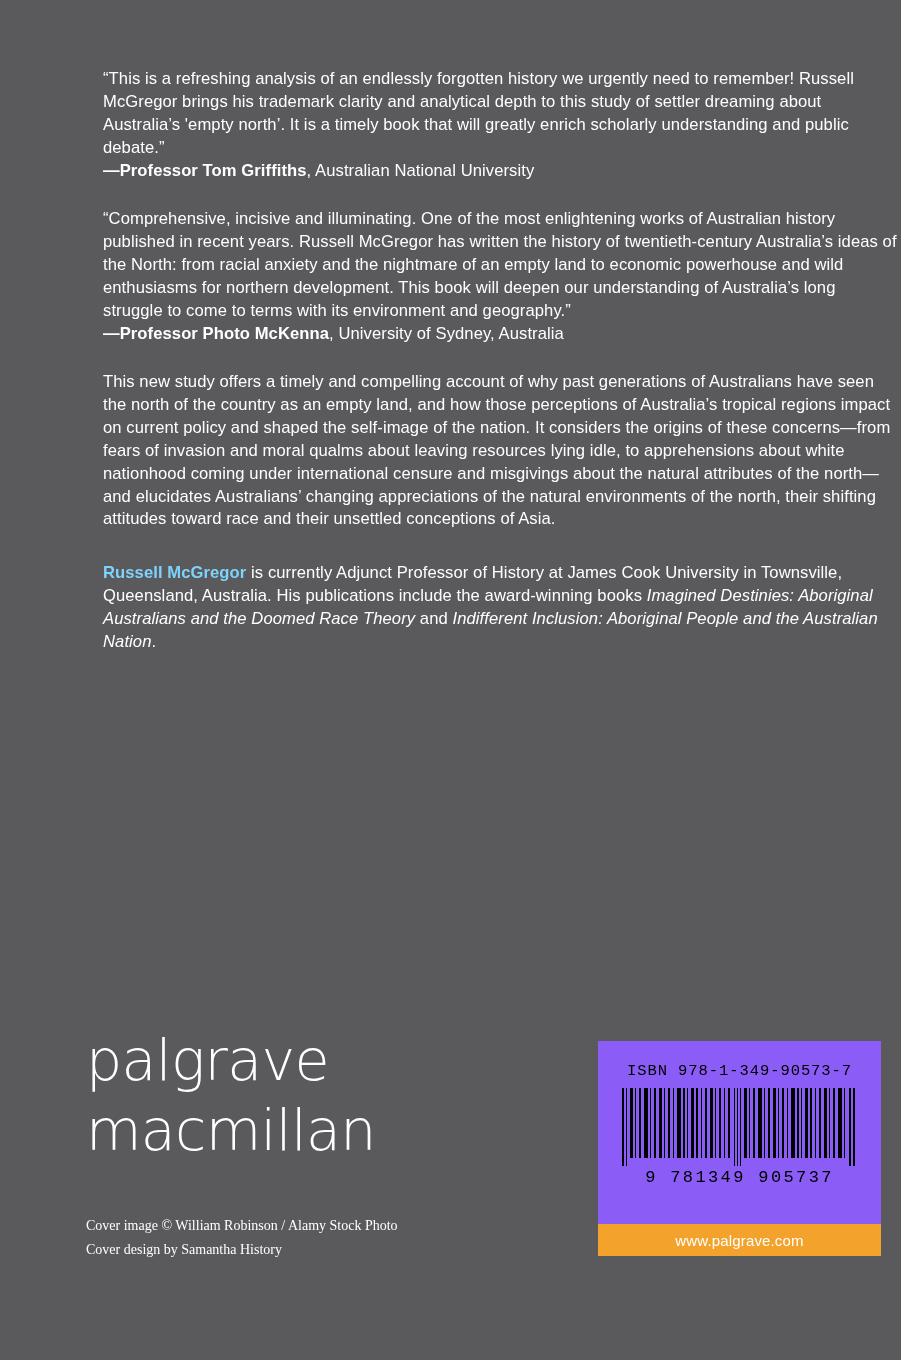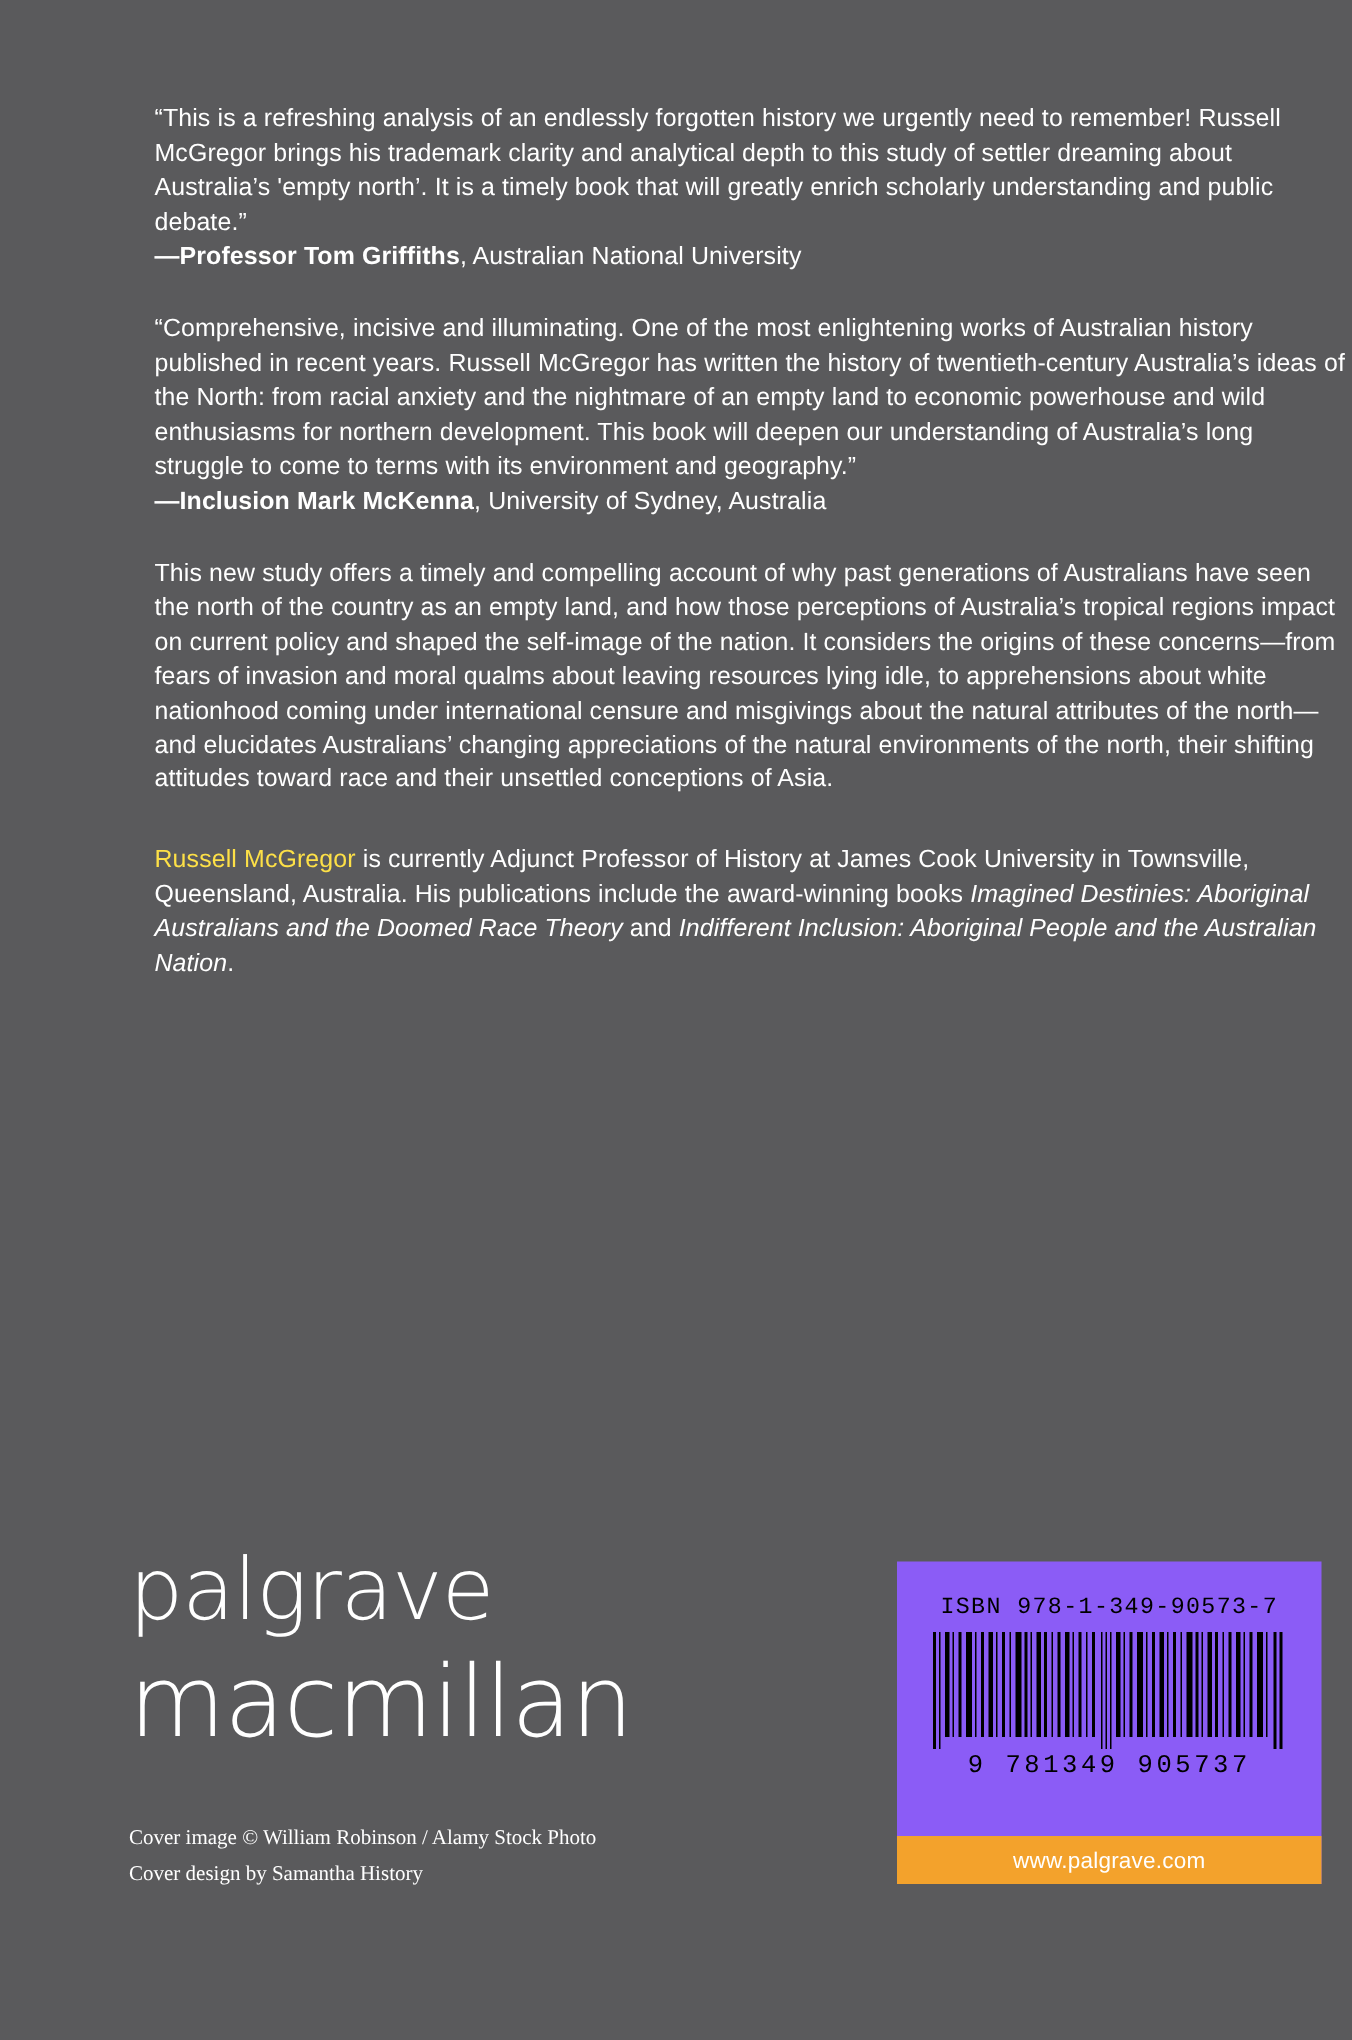--- a/index.html
+++ b/index.html
@@ -41,22 +41,22 @@
     font-size: 16.6px;
     line-height: 1.385;
   }
   .attrib b {
     font-weight: bold;
   }
   em {
     font-style: italic;
   }
   .author-name {
-    color: #fde047;
-    font-weight: normal;
+    color: #7dd3fc;
+    font-weight: bold;
   }
   .bio {
     margin-top: 31px;
   }
 
   
   .logo {
     position: absolute;
     left: 86px;
     top: 1032px;
@@ -64,21 +64,21 @@
     font-family: "DejaVu Sans", sans-serif;
     font-weight: 300;
     line-height: 1;
   }
   .logo .line1 {
     font-size: 57px;
     letter-spacing: -0.012em;
     display: block;
   }
   .logo .line2 {
-    font-size: 66px;
+    font-size: 57px;
     letter-spacing: -0.012em;
     display: block;
     margin-top: 13px;
   }
 
   .credits {
     position: absolute;
     left: 86px;
     top: 1214px;
     font-family: "Liberation Serif", serif;
@@ -139,21 +139,21 @@
 <body>
 
 <div class="page">
 
   <div class="blurb">
 
     <p class="tight">“This is a refreshing analysis of an endlessly forgotten history we urgently need to remember! Russell McGregor brings his trademark clarity and analytical depth to this study of settler dreaming about Australia’s 'empty north’.  It is a timely book that will greatly enrich scholarly understanding and public debate.”</p>
     <div class="attrib"><b>—Professor Tom Griffiths</b><span>, Australian National University</span></div>
 
     <p class="tight">“Comprehensive, incisive and illuminating. One of the most enlightening works of Australian history published in recent years. Russell McGregor has written the history of twentieth-century Australia’s ideas of the North: from racial anxiety and the nightmare of an empty land to economic powerhouse and wild enthusiasms for northern development. This book will deepen our understanding of Australia’s long struggle to come to terms with its environment and geography.”</p>
-    <div class="attrib"><b>—Inclusion Mark McKenna</b><span>, University of Sydney, Australia</span></div>
+    <div class="attrib"><b>—Professor Photo McKenna</b><span>, University of Sydney, Australia</span></div>
 
     <p>This new study offers a timely and compelling account of why past generations of Australians have seen the north of the country as an empty land, and how those perceptions of Australia’s tropical regions impact on current policy and shaped the self-image of the nation. It considers the origins of these concerns—from fears of invasion and moral qualms about leaving resources lying idle, to apprehensions about white nationhood coming under international censure and misgivings about the natural attributes of the north—and elucidates Australians’ changing appreciations of the natural environments of the north, their shifting attitudes toward race and their unsettled conceptions of Asia.</p>
 
     <div class="bio"><span class="author-name">Russell McGregor</span><span> is currently Adjunct Professor of History at James Cook University in Townsville, Queensland, Australia. His publications include the award-winning books </span><em>Imagined Destinies: Aboriginal Australians and the Doomed Race Theory</em><span> and </span><em>Indifferent Inclusion: Aboriginal People and the Australian Nation</em><span>.</span></div>
 
   </div>
 </div>
 
 <div class="logo">
   <span class="line1">palgrave</span>

